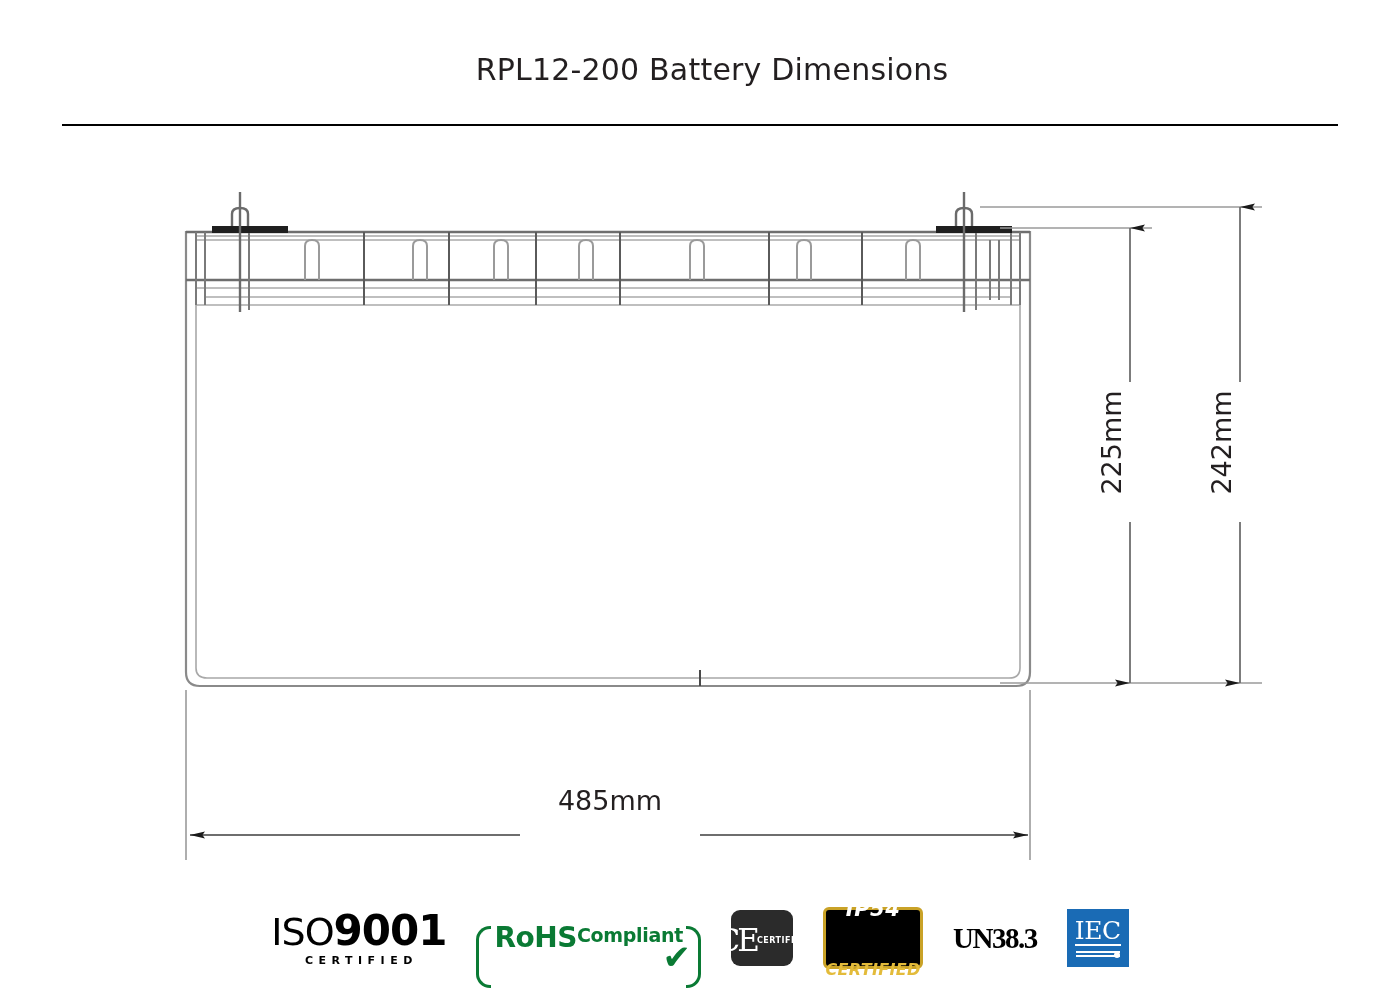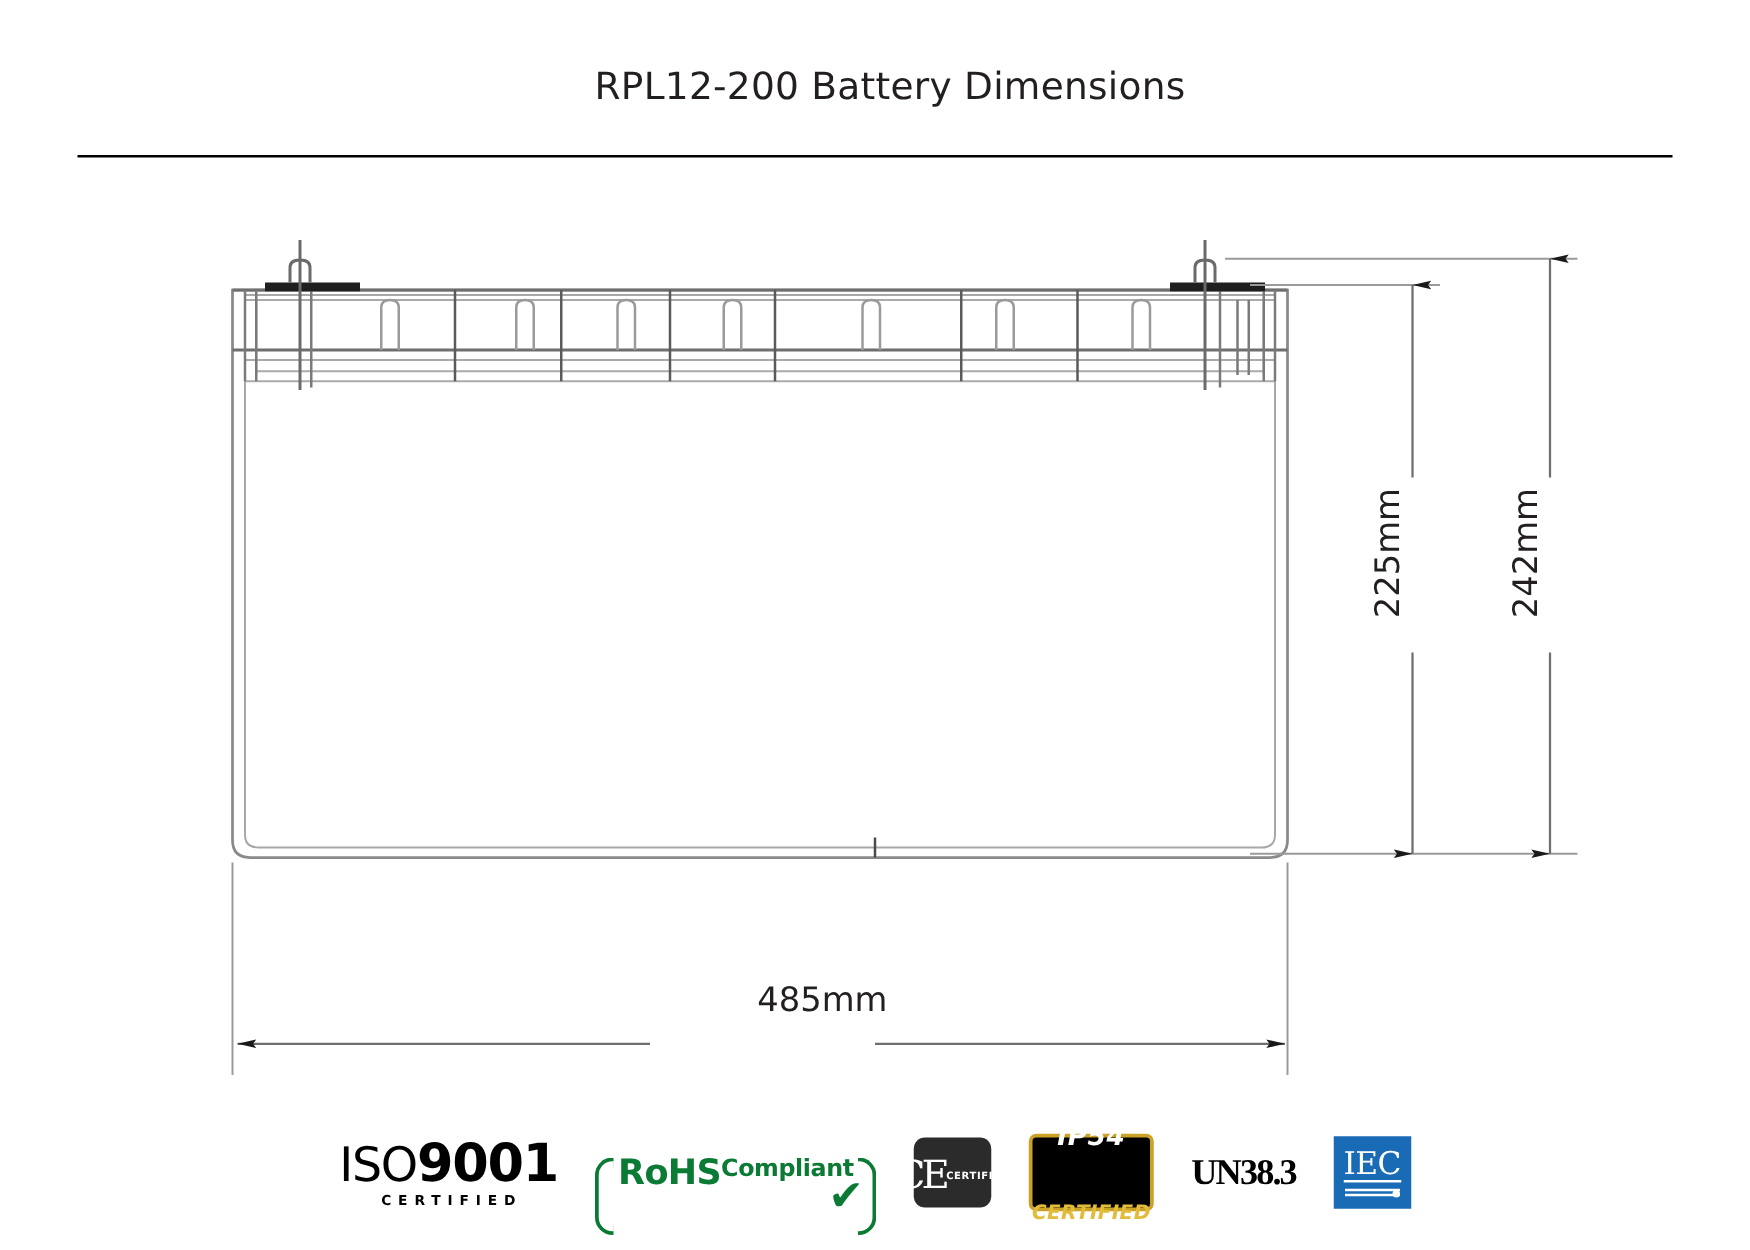--- a/index.html
+++ b/index.html
@@ -71,21 +71,21 @@
   #dim-total-label {
     left: 1141px;
     top: 427px;
     width: 160px;
     text-align: center;
   }
   #dim-width-label {
     left: 510px;
     top: 785px;
     width: 200px;
-    text-align: right;
+    text-align: center;
   }
 
   
   #certs {
     position: absolute;
     left: 0;
     top: 898px;
     width: 1400px;
     height: 80px;
     display: flex;

